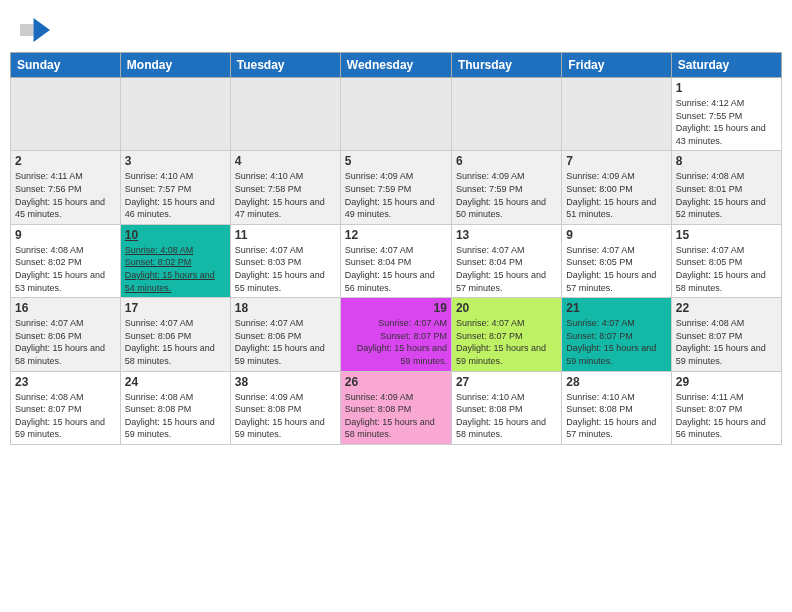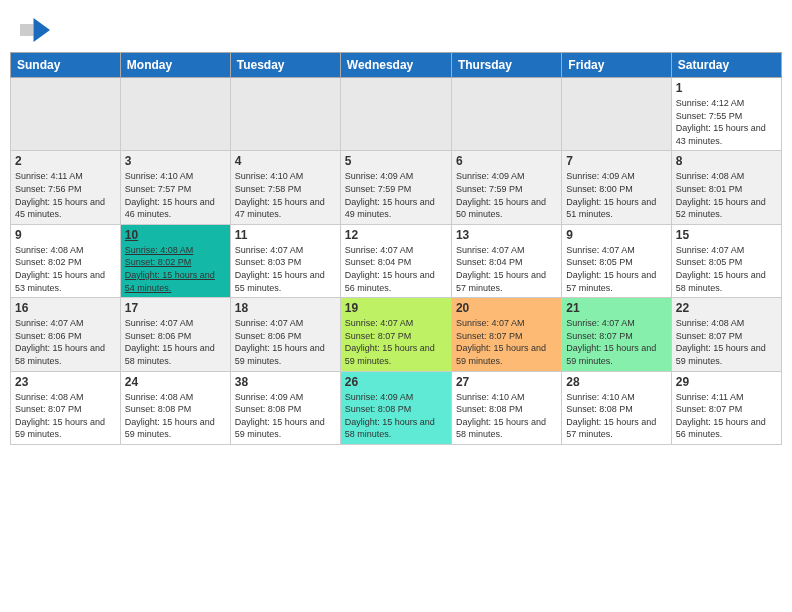--- a/index.html
+++ b/index.html
@@ -238,33 +238,33 @@
           <div class="day-info" style="white-space: pre-line;">Sunrise: 4:07 AM
 Sunset: 8:06 PM
 Daylight: 15 hours and 58 minutes.</div>
         </td>
         <td style="background: rgb(240, 240, 240);">
           <span class="day-number">18</span>
           <div class="day-info" style="white-space: pre-line;">Sunrise: 4:07 AM
 Sunset: 8:06 PM
 Daylight: 15 hours and 59 minutes.</div>
         </td>
+        <td style="background: #d946ef; text-align: right;">
+          <span class="day-number">19</span>
+          <div class="day-info" style="white-space: pre-line;">Sunrise: 4:07 AM
+Sunset: 8:07 PM
+Daylight: 15 hours and 59 minutes.</div>
+        </td>
         <td style="background: #bef264;">
-          <span class="day-number">19</span>
-          <div class="day-info" style="white-space: pre-line;">Sunrise: 4:07 AM
-Sunset: 8:07 PM
-Daylight: 15 hours and 59 minutes.</div>
-        </td>
-        <td style="background: #fdba74;">
           <span class="day-number">20</span>
           <div class="day-info" style="white-space: pre-line;">Sunrise: 4:07 AM
 Sunset: 8:07 PM
 Daylight: 15 hours and 59 minutes.</div>
         </td>
-        <td style="background: #86efac;">
+        <td style="background: #14b8a6;">
           <span class="day-number">21</span>
           <div class="day-info" style="white-space: pre-line;">Sunrise: 4:07 AM
 Sunset: 8:07 PM
 Daylight: 15 hours and 59 minutes.</div>
         </td>
         <td style="background: rgb(240, 240, 240);">
           <span class="day-number">22</span>
           <div class="day-info" style="white-space: pre-line;">Sunrise: 4:08 AM
 Sunset: 8:07 PM
 Daylight: 15 hours and 59 minutes.</div>
@@ -282,21 +282,21 @@
           <div class="day-info" style="white-space: pre-line;">Sunrise: 4:08 AM
 Sunset: 8:08 PM
 Daylight: 15 hours and 59 minutes.</div>
         </td>
         <td style="background: rgb(255, 255, 255);">
           <span class="day-number">38</span>
           <div class="day-info" style="white-space: pre-line;">Sunrise: 4:09 AM
 Sunset: 8:08 PM
 Daylight: 15 hours and 59 minutes.</div>
         </td>
-        <td style="background: #5eead4;">
+        <td style="background: #f9a8d4;">
           <span class="day-number">26</span>
           <div class="day-info" style="white-space: pre-line;">Sunrise: 4:09 AM
 Sunset: 8:08 PM
 Daylight: 15 hours and 58 minutes.</div>
         </td>
         <td style="background: rgb(255, 255, 255);">
           <span class="day-number">27</span>
           <div class="day-info" style="white-space: pre-line;">Sunrise: 4:10 AM
 Sunset: 8:08 PM
 Daylight: 15 hours and 58 minutes.</div>

